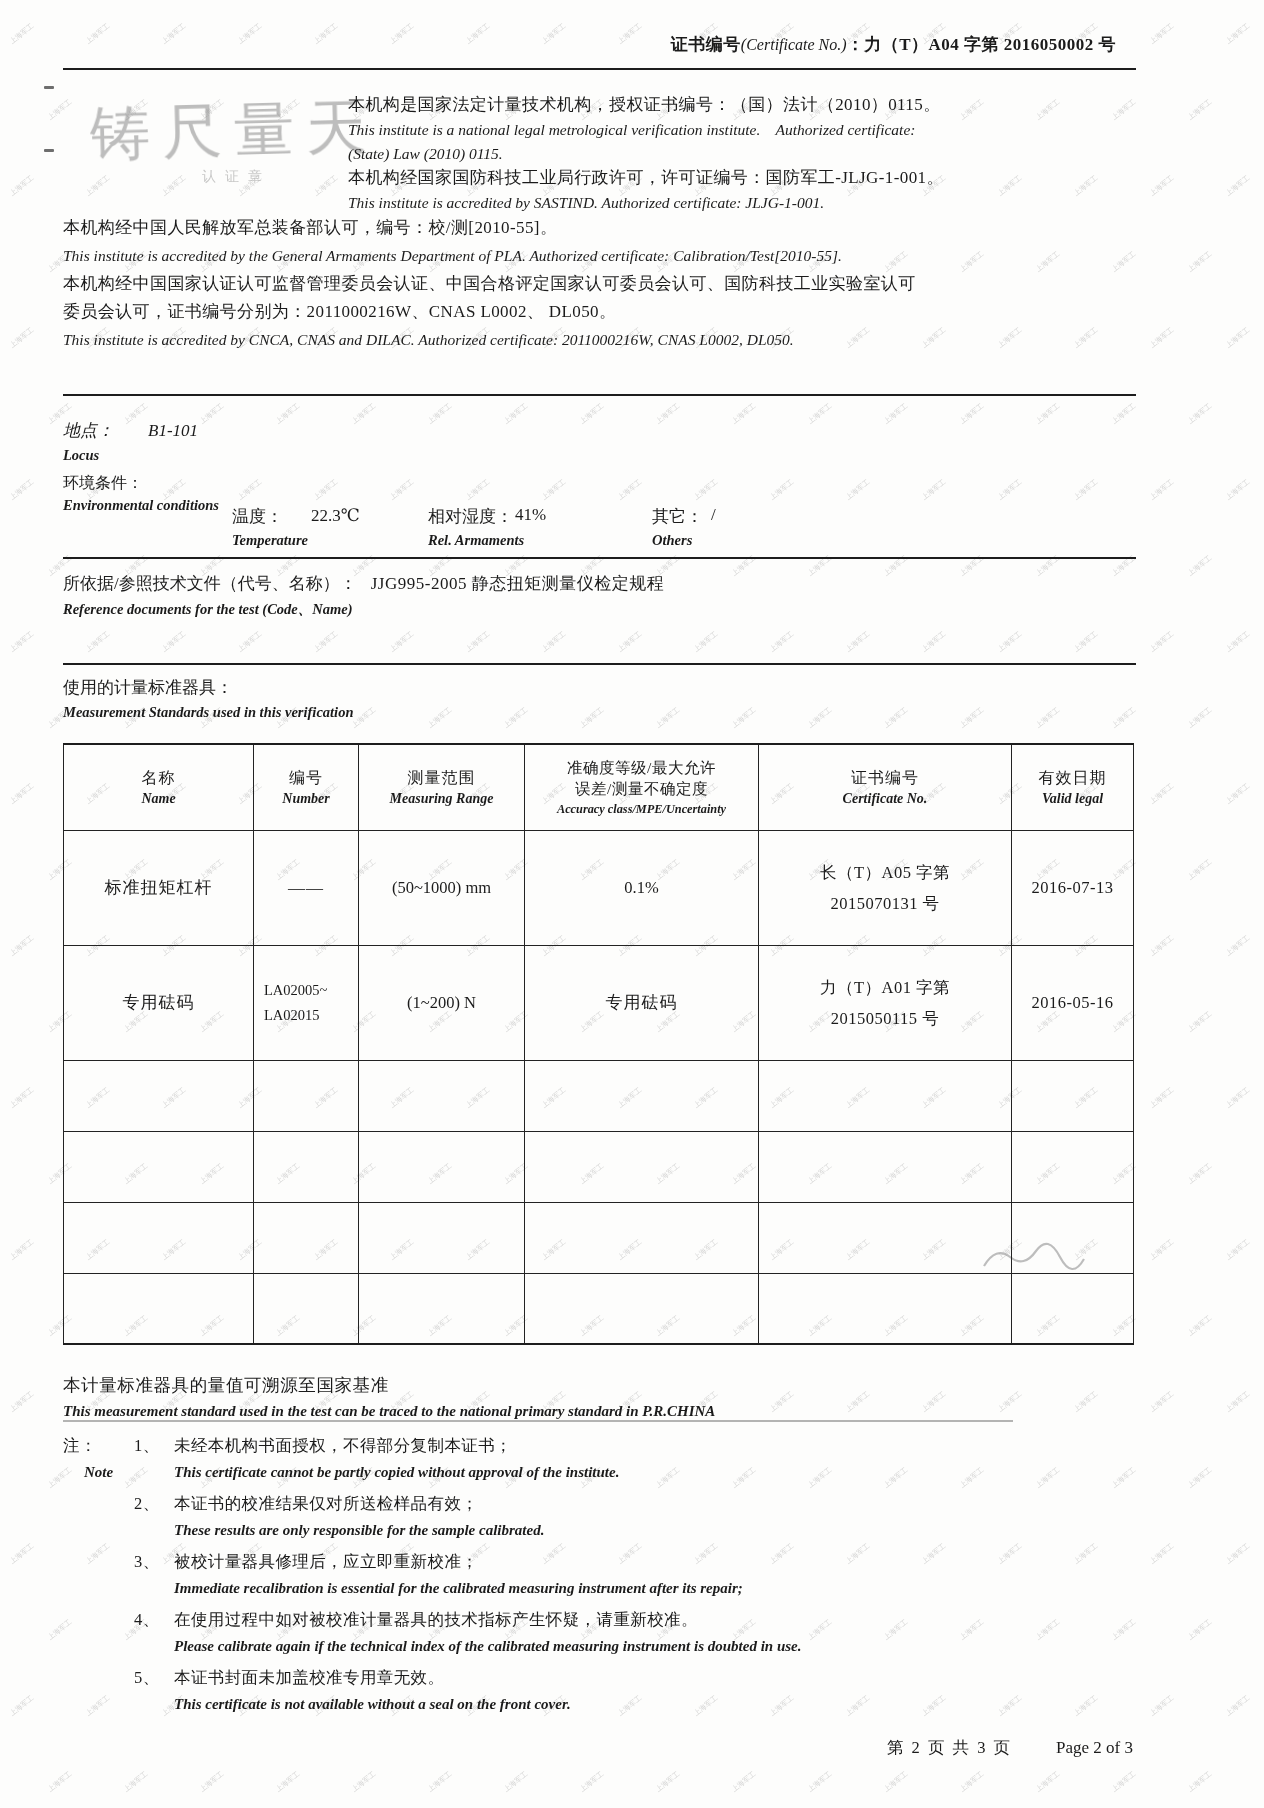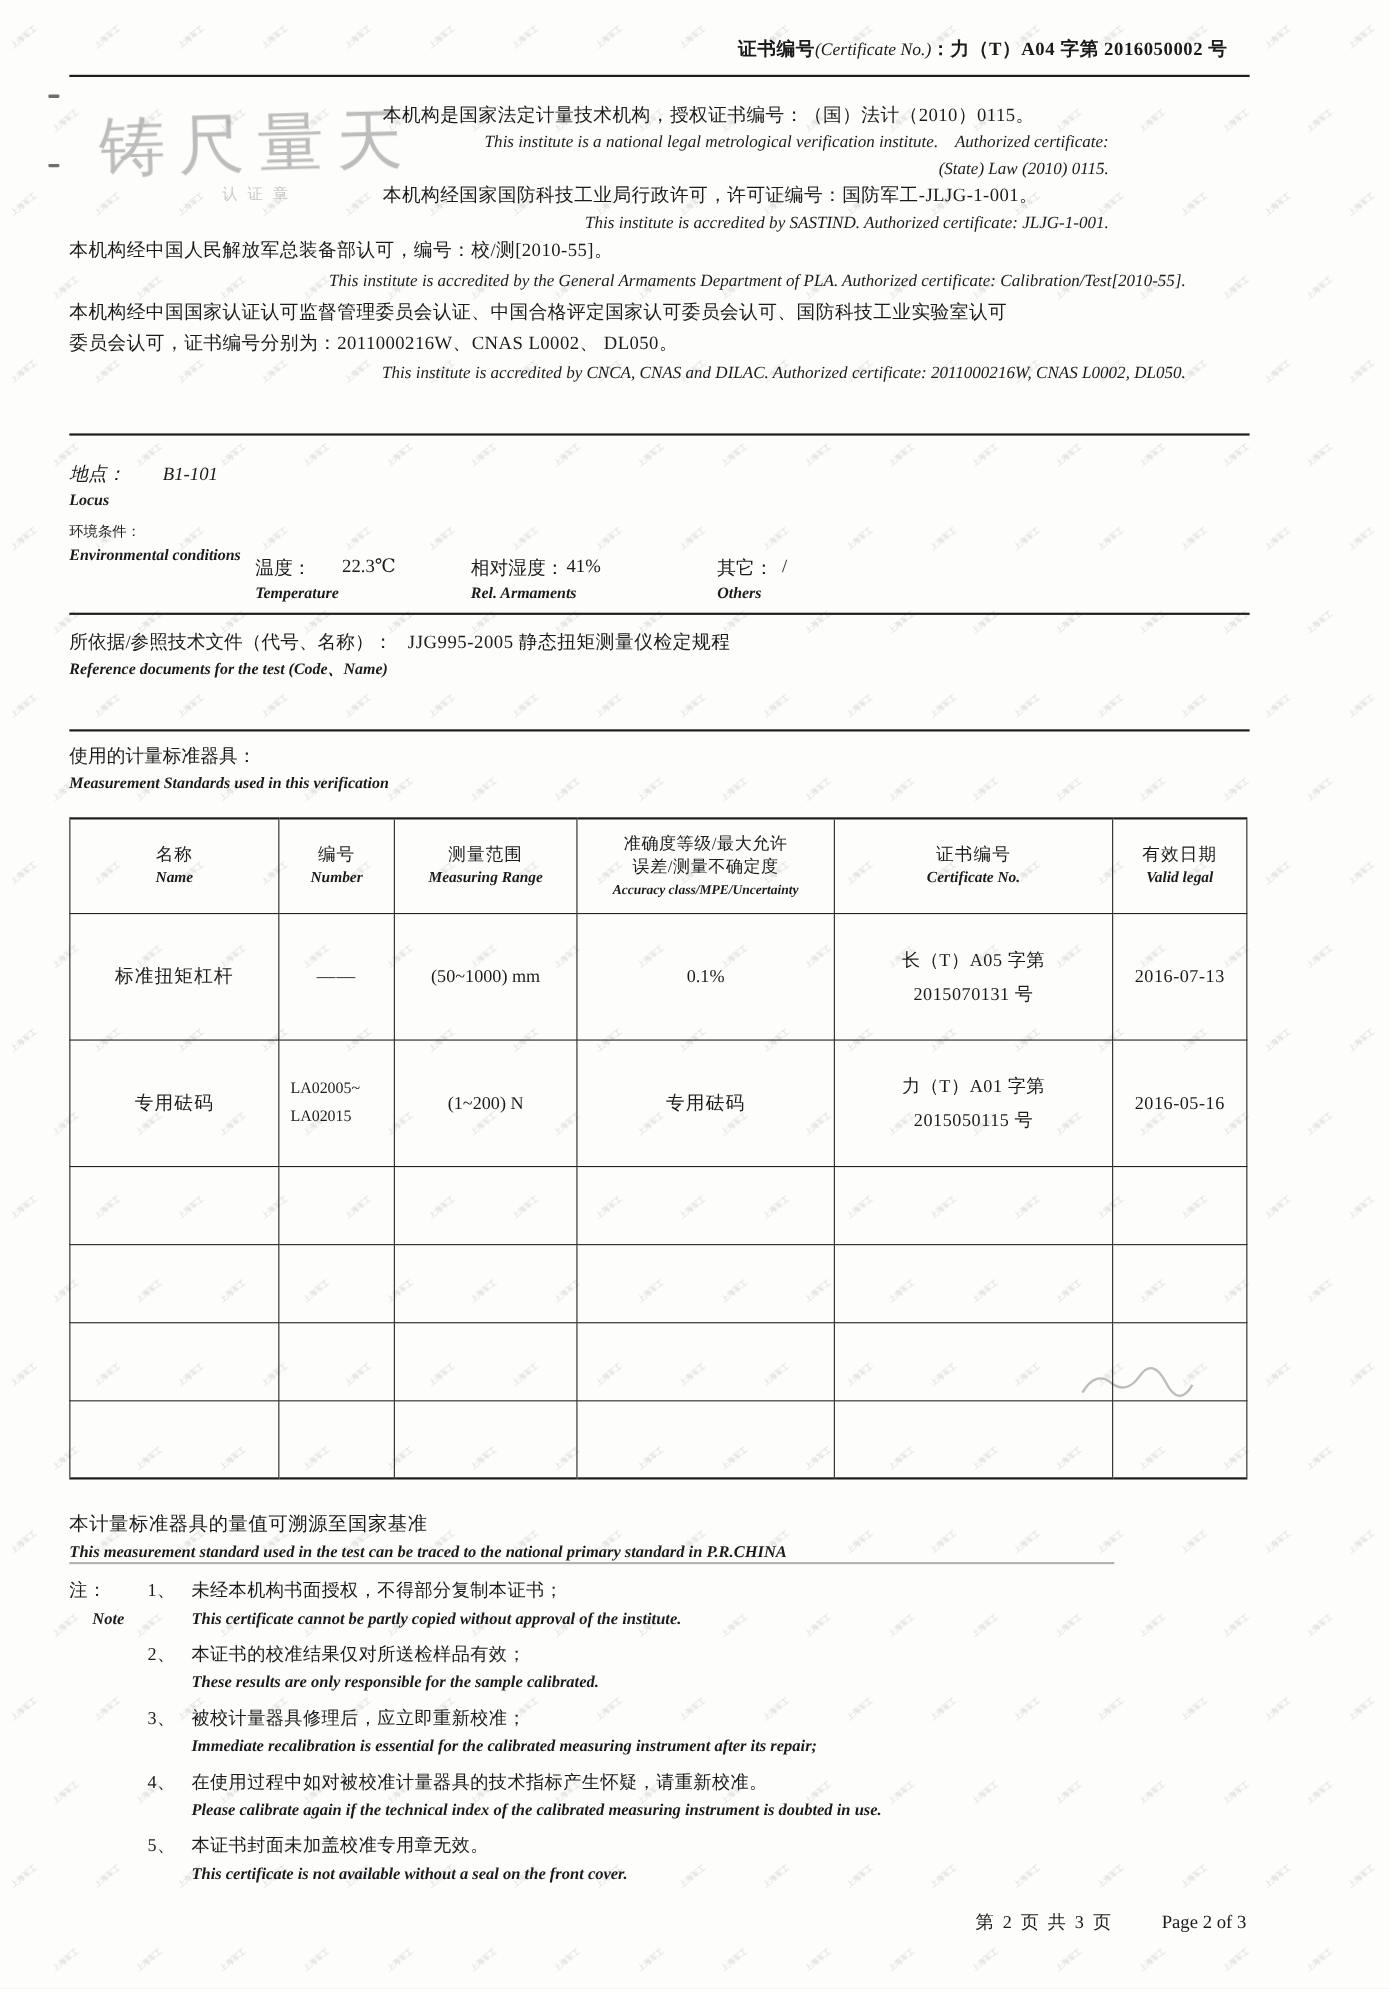--- a/index.html
+++ b/index.html
@@ -4,21 +4,21 @@
 <style>
   html,body { margin:0; padding:0; background:#e8e8e8; }
   .page {
     position:relative; width:1264px; height:1808px; margin:0 auto;
     background:#fdfdfc; overflow:hidden;
     font-family:"Liberation Serif","DejaVu Serif",serif;
     color:#1b1b1b;
   }
   .abs { position:absolute; }
   .cn  { font-family:"Liberation Serif","DejaVu Serif",serif; }
-  .en-i { font-style:italic; font-size:15.5px;text-align:right; }
+  .en-i { font-style:italic; font-size:15.5px; }
   .en-b { font-style:italic; font-weight:700; font-size:14.5px; }
   .pre  { white-space:pre-wrap; }
 
   
   .watermark { position:absolute; left:0; top:0; pointer-events:none; }
   .wm-t { font-size:7px; fill:#bdbdbd; opacity:.65; font-family:"DejaVu Sans",sans-serif; }
 
   
   .header-cert { top:33px; right:148px; font-size:17px; white-space:nowrap; }
   .header-cert .cn { font-weight:700; letter-spacing:.5px; }
@@ -46,21 +46,21 @@
   .intro-right .enl { line-height:23.5px; }
   .intro-full { left:63px; top:214px; width:1015px; }
   .intro-full .cnl { font-size:17px; line-height:28px; letter-spacing:.4px; }
   .intro-full .enl { font-size:15.5px; line-height:28px; }
 
   
   .locus-block { left:63px; top:418px; }
   .locus-line { font-size:17px; line-height:26px;font-style:italic; }
   .locus-line .val { margin-left:34px; }
   .locus-en { line-height:22px; }
-  .env-label { font-size:13px; line-height:26px; margin-top:4px; }
+  .env-label { font-size:16px; line-height:26px; margin-top:4px; }
   .env-en { line-height:18px; }
   .env-row { left:63px; top:505px; width:1000px; height:56px; }
   .env-row .lbl { position:absolute; top:0; font-size:17px; }
   .env-row .val { position:absolute; top:0; font-size:17px; }
   .env-row .sub { position:absolute; top:27px; }
 
   
   .reference-block { left:63px; top:570px; }
   .ref-line { font-size:17px; line-height:27px; }
   .ref-line .val { margin-left:14px; letter-spacing:.5px; }

